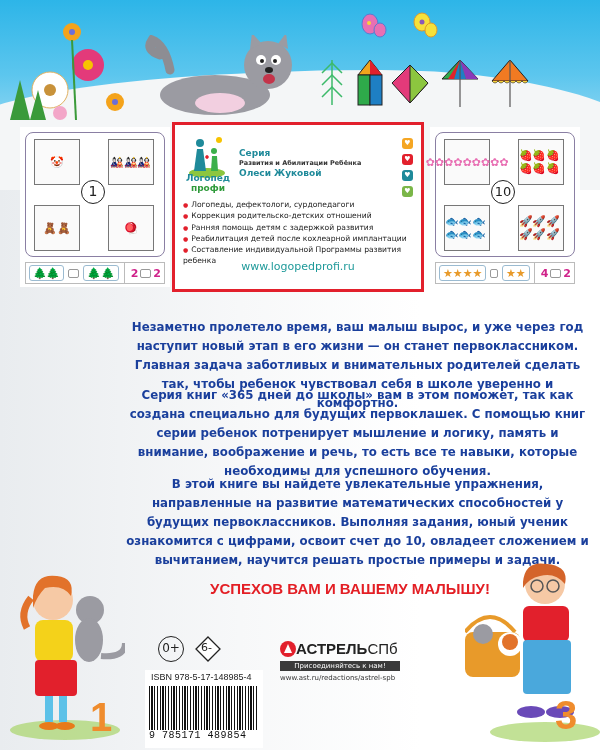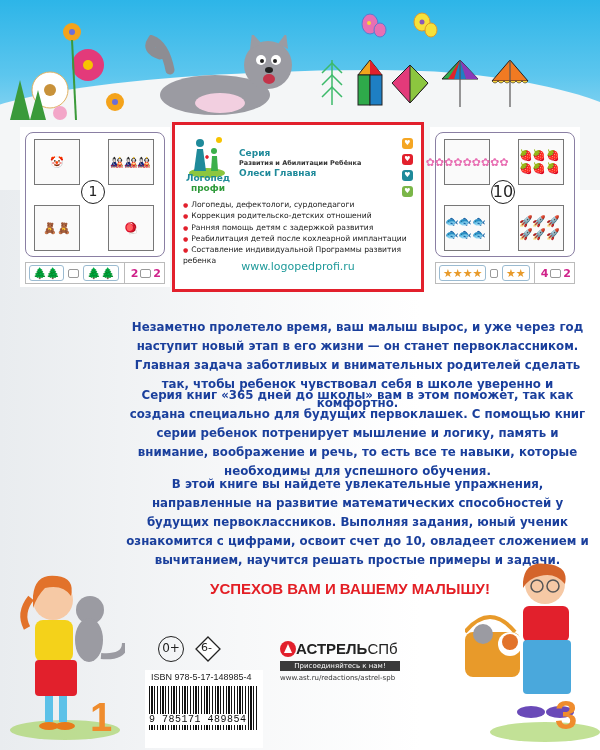--- a/index.html
+++ b/index.html
@@ -44,21 +44,21 @@
   .boy { position: absolute; left: 465px; top: 562px; width: 135px; height: 185px; }
   .big-digit { position: absolute; font-size: 40px; font-weight: bold; color: #ef8c2d; font-family: "Liberation Sans", sans-serif; }
 
   .age { position: absolute; top: 636px; font-size: 12px; color: #222; }
   .age-circle { left: 158px; width: 26px; height: 26px; border: 1.5px solid #222; border-radius: 50%; text-align: center; line-height: 23px; }
   .age-diamond { left: 195px; width: 24px; height: 24px; }
   .isbn-box { position: absolute; left: 145px; top: 670px; width: 118px; height: 78px; background: #fff; }
   .isbn-text { position: absolute; left: 6px; top: 2px; font-size: 9px; color: #222; font-family: "Liberation Sans", sans-serif; }
   .barcode { position: absolute; left: 4px; top: 16px; width: 110px; height: 44px;
      background: repeating-linear-gradient(90deg, #111 0 1px, #fff 1px 2px, #111 2px 4px, #fff 4px 5px, #111 5px 6px, #fff 6px 8px, #111 8px 9px, #fff 9px 11px); }
-  .barcode-num { position: absolute; left: 4px; top: 44px; font-size: 10px; color: #111; font-family: "Liberation Mono", monospace; letter-spacing: 0.5px; background: #fff; }
+  .barcode-num { position: absolute; left: 4px; top: 60px; font-size: 10px; color: #111; font-family: "Liberation Mono", monospace; letter-spacing: 0.5px; background: #fff; }
 
   .pub { position: absolute; left: 280px; top: 640px; width: 155px; }
   .pub-logo { display: flex; align-items: center; font-size: 15px; font-weight: bold; color: #222; font-family: "Liberation Sans", sans-serif; }
   .pub-logo .spb { font-weight: normal; }
   .pub-logo-icon { width: 16px; height: 16px; border-radius: 50%; background: #e2202c; position: relative; }
   .pub-logo-icon::after { content: ""; position: absolute; left: 4px; top: 3px; border-left: 4px solid transparent; border-right: 4px solid transparent; border-bottom: 9px solid #fff; }
   .join { margin-top: 4px; background: #3a3a3a; color: #fff; font-size: 7px; text-align: center; padding: 1px 0; width: 120px; }
   .pub-url { margin-top: 3px; font-size: 7px; color: #333; }
   .social { margin-top: 2px; list-style: none; font-size: 7px; color: #333; line-height: 9.5px; }
   .social .ico { display: inline-block; width: 7px; height: 7px; margin-right: 3px; vertical-align: middle; border-radius: 1px; }
@@ -161,21 +161,21 @@
       </span>
     </div>
   </div>
 
   <div class="card panel-right">
     <div class="frame">
       <div class="pic" style="left:8px;top:6px;color:#e86fb3">✿✿✿✿✿✿✿✿✿</div>
       <div class="pic" style="left:82px;top:6px;">🍓🍓🍓🍓🍓🍓</div>
       <div class="pic" style="left:8px;top:72px;">🐟🐟🐟🐟🐟🐟</div>
       <div class="pic" style="left:82px;top:72px;">🚀🚀🚀🚀🚀🚀</div>
-      <div class="circle-num" style="font-size:16px;">10</div>
+      <div class="circle-num" style="font-size:13px;">10</div>
     </div>
     <div class="compare">
       <span class="cbox" style="color:#e89a2a">★★★★</span>
       <span class="emptybox"></span>
       <span class="cbox" style="color:#e89a2a">★★</span>
       <span class="num">
         <span>4</span>
         <span class="emptybox"></span>
         <span>2</span>
       </span>
@@ -192,21 +192,21 @@
       <path d="M18 22 Q20 18 22 22 Q20 26 18 22" fill="#e2202c"></path>
       <circle cx="32" cy="5" r="3" fill="#f7c300"></circle>
     </svg>
     <div class="ad-logo-text">
       <div style="color:#1f8a9a">Логопед</div>
       <div>профи</div>
     </div>
     <div class="ad-title">
       <div>Серия</div>
       <div class="small">Развития и Абилитации Ребёнка</div>
-      <div>Олеси Главная</div>
+      <div>Олеси Жуковой</div>
     </div>
     <div class="ad-icons">
       <span style="background:#f5a623">♥</span>
       <span style="background:#e2202c">♥</span>
       <span style="background:#1f8a9a">♥</span>
       <span style="background:#7ab648">♥</span>
     </div>
     <ul class="ad-list">
       <li>Логопеды, дефектологи, сурдопедагоги</li>
       <li>Коррекция родительско-детских отношений</li>

